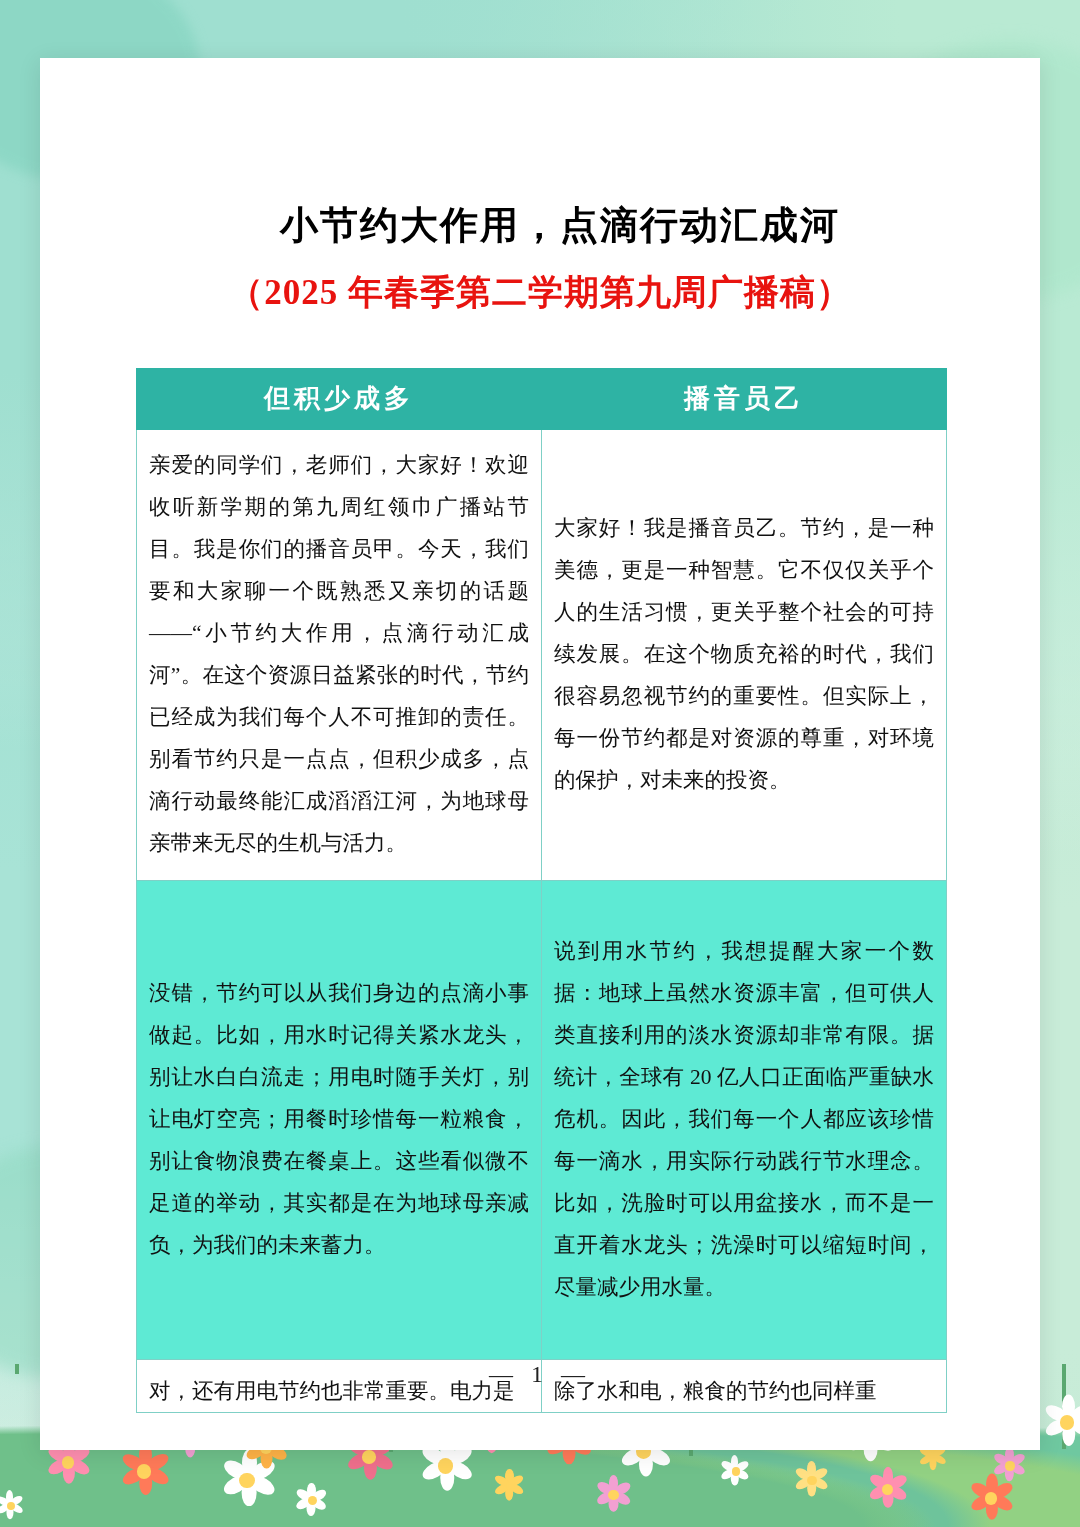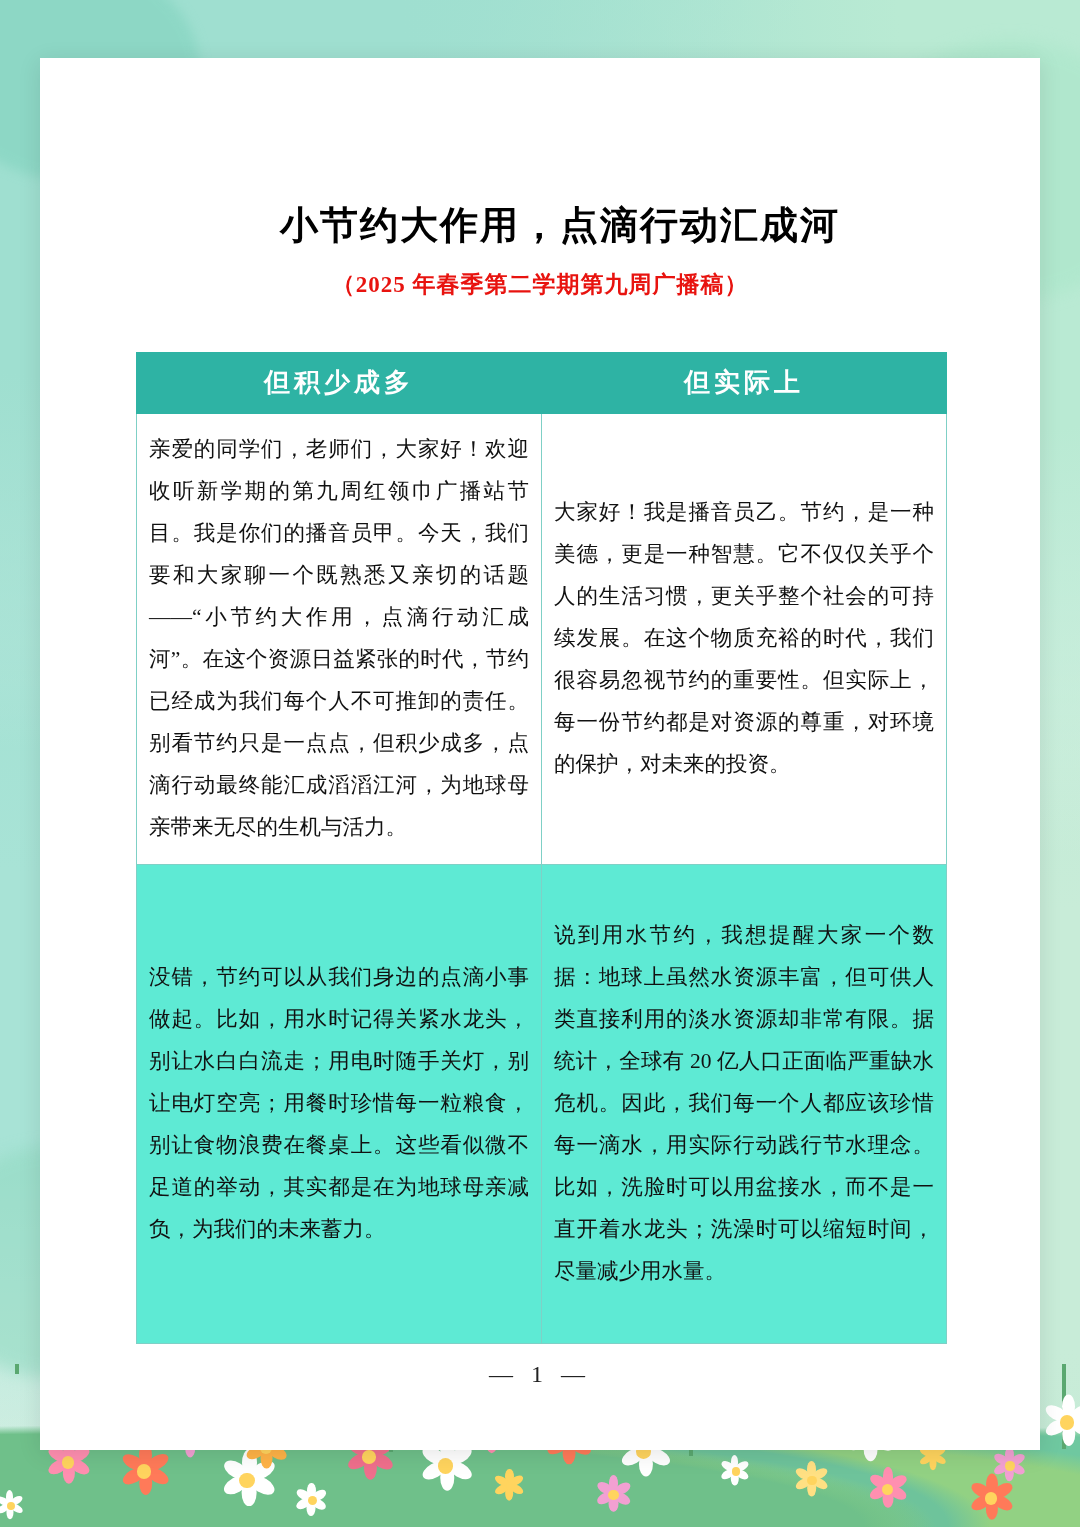--- a/index.html
+++ b/index.html
@@ -100,21 +100,21 @@
     font-size: 38px;
     font-weight: bold;
     letter-spacing: 2px;
     color: #000;
     margin-top: 142px;
     font-family: "Liberation Serif", "DejaVu Serif", serif;
     padding-left: 40px;
   }
   .title-sub {
     text-align: center;
-    font-size: 23px;
+    font-size: 35px;
     font-weight: bold;
     color: #e8130f;
     margin-top: 18px;
     letter-spacing: 1px;
   }
 
   
   .tbl-wrap {
     margin: 52px 96px 0 96px;
   }
@@ -438,30 +438,34 @@
 
   <div class="title-main">小节约大作用，点滴行动汇成河</div>
 
   <div class="title-sub">（2025 年春季第二学期第九周广播稿）</div>
 
   <div class="tbl-wrap">
     <table class="script">
       <thead>
         <tr>
           <th style="width:404px">但积少成多</th>
-          <th style="width:404px">但实际上</th>
+          <th style="width:404px">播音员乙</th>
         </tr>
       </thead>
       <tbody>
         <tr>
           <td class="plain" style="height:412px">亲爱的同学们，老师们，大家好！欢迎收听新学期的第九周红领巾广播站节目。我是你们的播音员甲。今天，我们要和大家聊一个既熟悉又亲切的话题——“小节约大作用，点滴行动汇成河”。在这个资源日益紧张的时代，节约已经成为我们每个人不可推卸的责任。别看节约只是一点点，但积少成多，点滴行动最终能汇成滔滔江河，为地球母亲带来无尽的生机与活力。</td>
           <td class="plain">大家好！我是播音员乙。节约，是一种美德，更是一种智慧。它不仅仅关乎个人的生活习惯，更关乎整个社会的可持续发展。在这个物质充裕的时代，我们很容易忽视节约的重要性。但实际上，每一份节约都是对资源的尊重，对环境的保护，对未来的投资。</td>
         </tr>
         <tr>
           <td class="tint" style="height:448px">没错，节约可以从我们身边的点滴小事做起。比如，用水时记得关紧水龙头，别让水白白流走；用电时随手关灯，别让电灯空亮；用餐时珍惜每一粒粮食，别让食物浪费在餐桌上。这些看似微不足道的举动，其实都是在为地球母亲减负，为我们的未来蓄力。</td>
           <td class="tint">说到用水节约，我想提醒大家一个数据：地球上虽然水资源丰富，但可供人类直接利用的淡水资源却非常有限。据统计，全球有 20 亿人口正面临严重缺水危机。因此，我们每一个人都应该珍惜每一滴水，用实际行动践行节水理念。比如，洗脸时可以用盆接水，而不是一直开着水龙头；洗澡时可以缩短时间，尽量减少用水量。</td>
         </tr>
+        <tr>
+          <td class="plain cell-clip" style="height:42px; padding-top:10px; padding-bottom:0;">对，还有用电节约也非常重要。电力是</td>
+          <td class="plain cell-clip" style="height:42px; padding-top:10px; padding-bottom:0;">除了水和电，粮食的节约也同样重</td>
+        </tr>
       </tbody>
     </table>
   </div>
 
   <div class="page-number">— 1 —</div>
 </div>
 
 </body></html>

